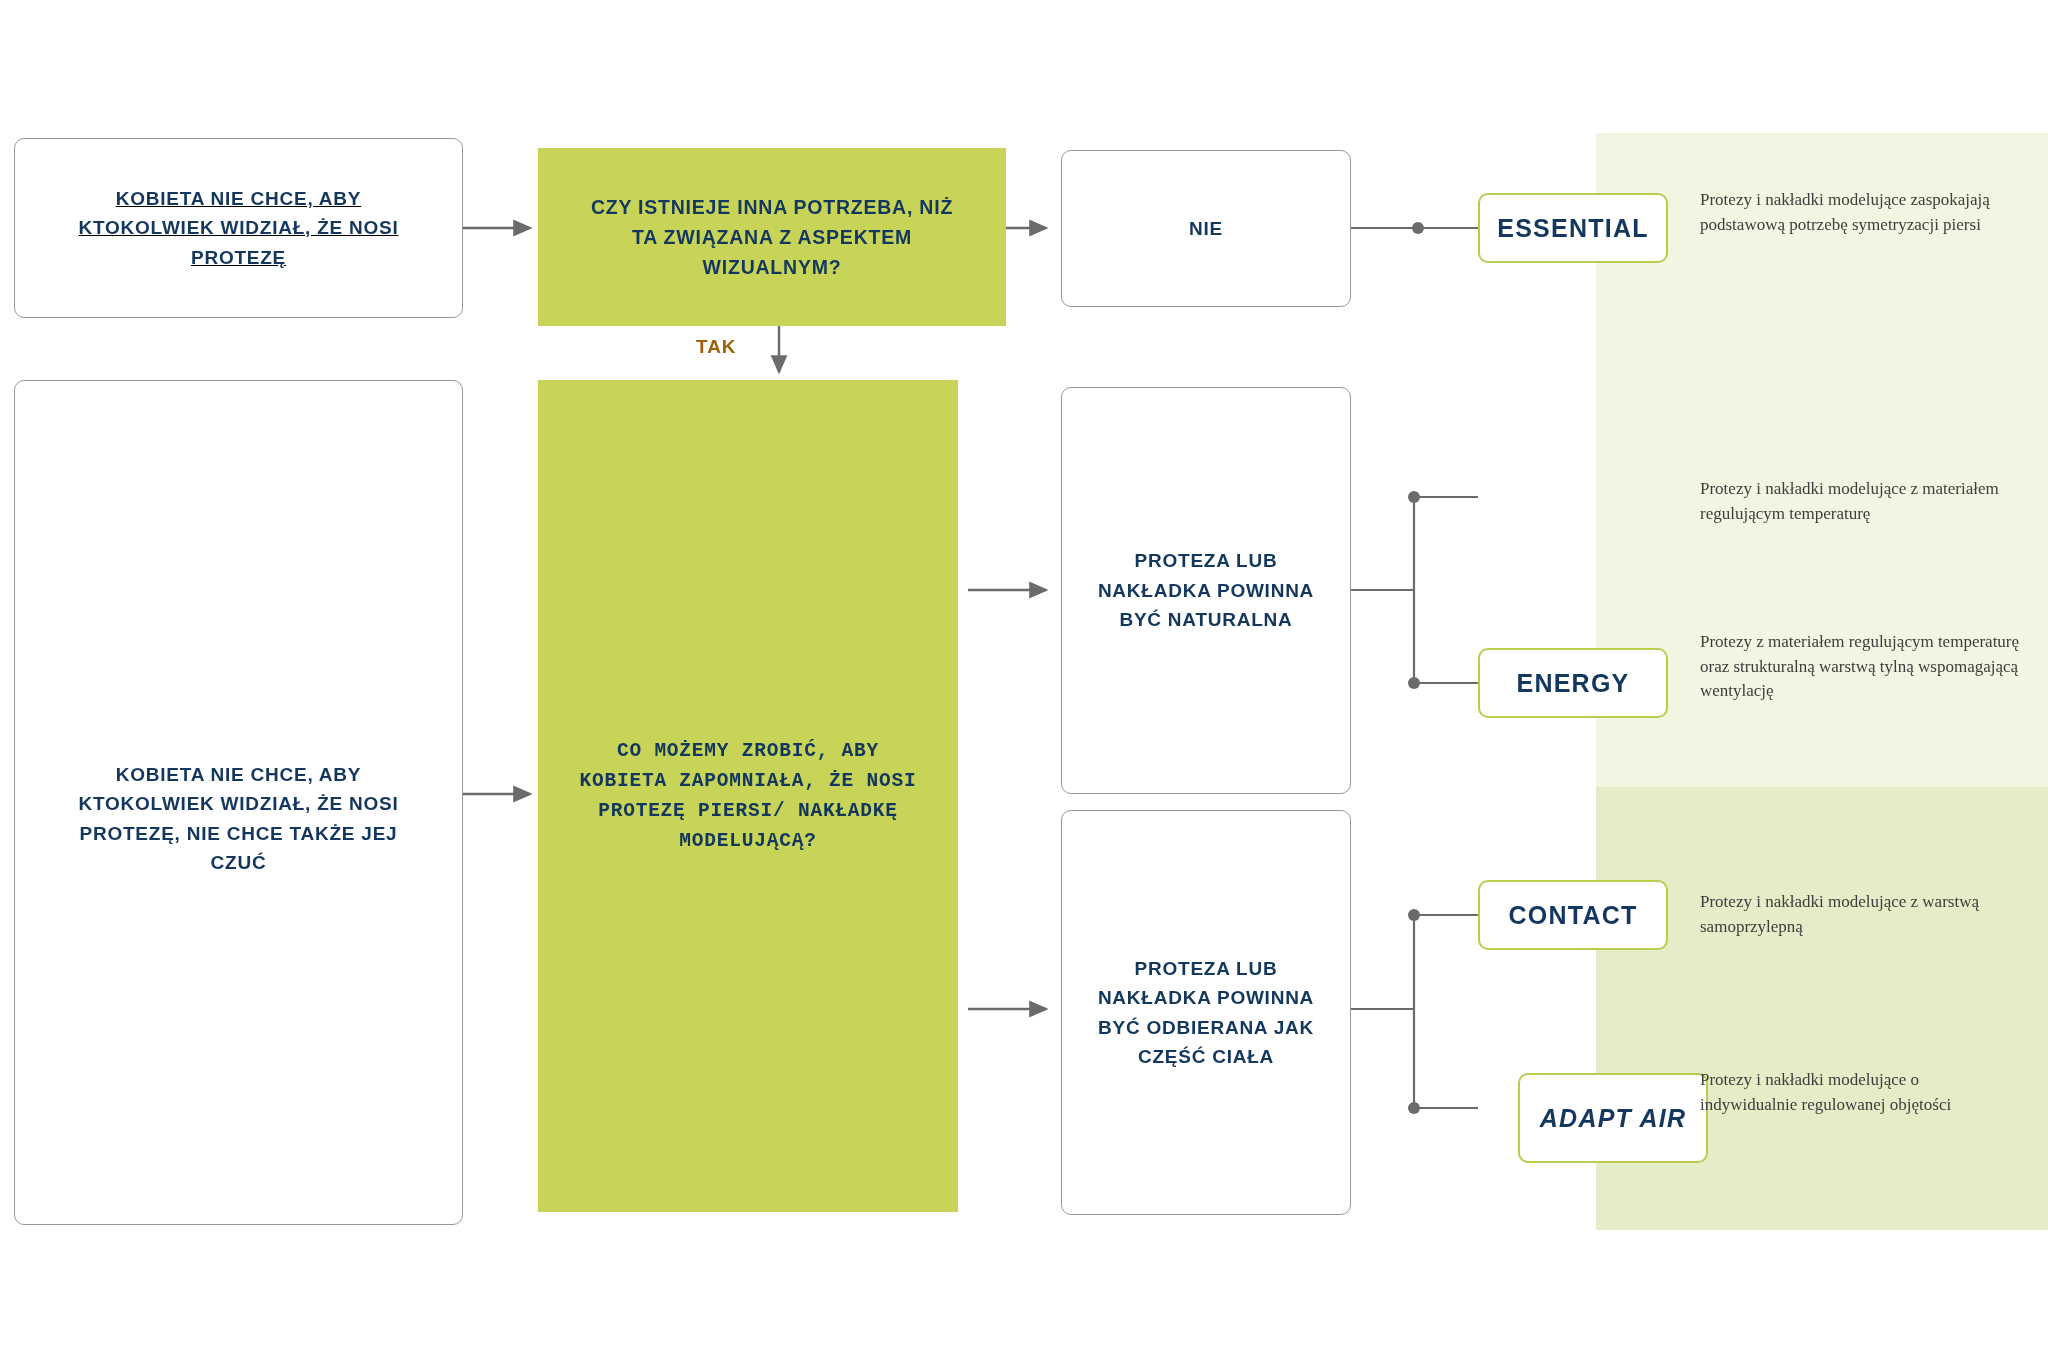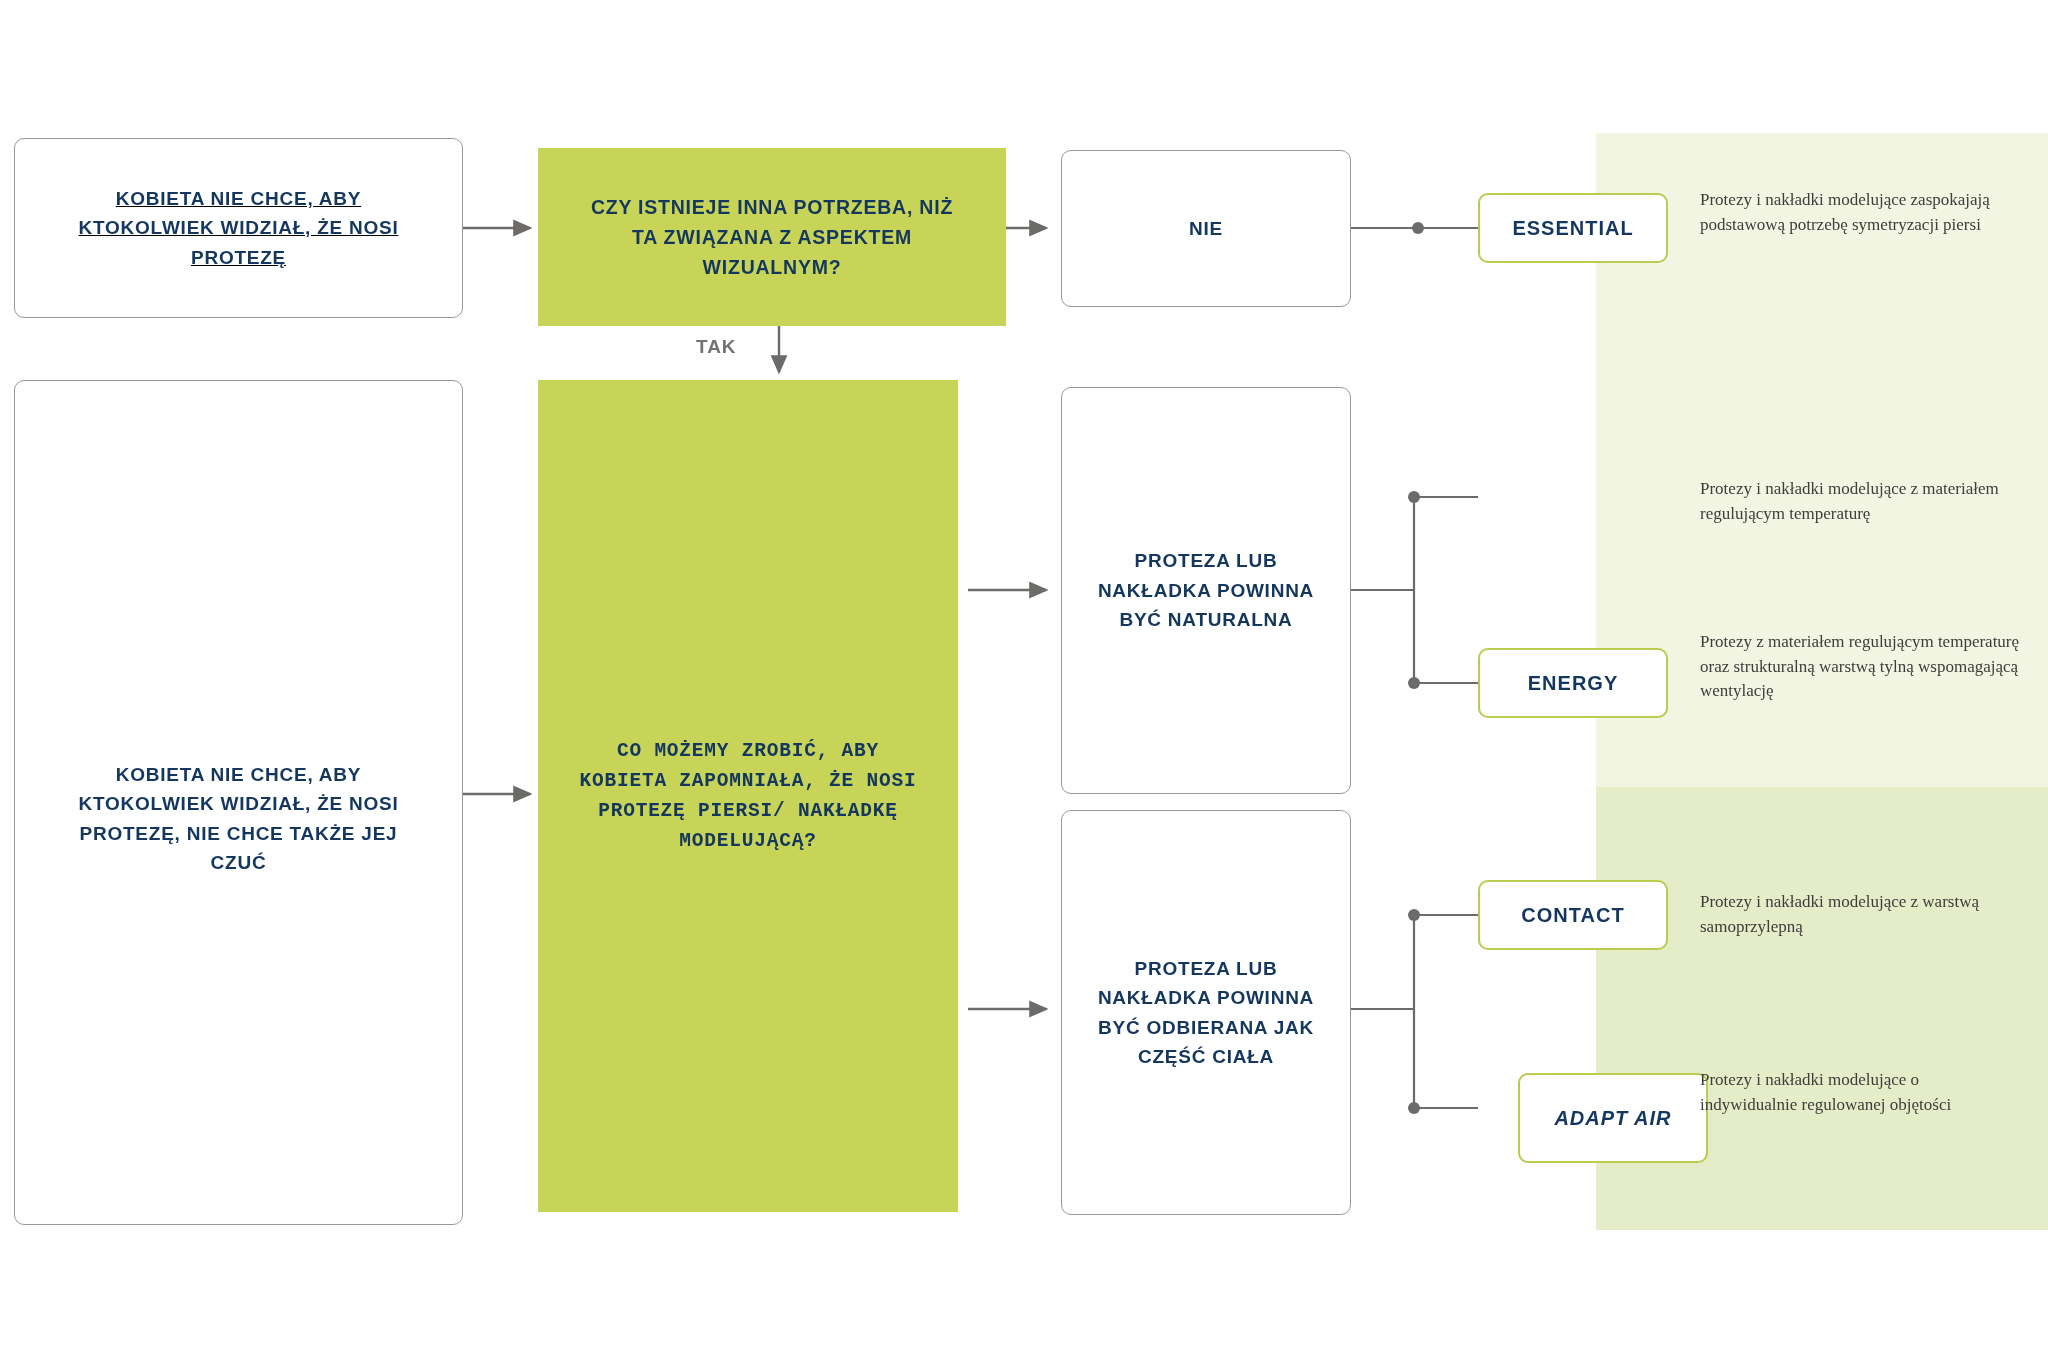--- a/index.html
+++ b/index.html
@@ -75,21 +75,21 @@
     border: 2px solid #bccb4e;
     border-radius: 10px;
     display: flex;
     align-items: center;
     justify-content: center;
     z-index: 3;
   }
   .pill-label {
     color: #13375e;
     font-weight: bold;
-    font-size: 20px;
+    font-size: 25px;
     letter-spacing: 0.05em;
   }
 
   
   .desc {
     position: absolute;
     color: #3f3d3b;
     font-family: "Liberation Serif", serif;
     font-size: 17px;
     line-height: 1.45;
@@ -101,21 +101,21 @@
     position: absolute;
     left: 0; top: 0;
     width: 2048px;
     height: 1365px;
     z-index: 2;
     pointer-events: none;
   }
 
   .tak-label {
     position: absolute;
-    color: #737373;
+    color: #a16207;
     font-weight: bold;
     font-size: 19px;
     letter-spacing: 0.05em;
     z-index: 4;
   }
 </style>
 </head>
 <body>
 
 <div class="canvas">

